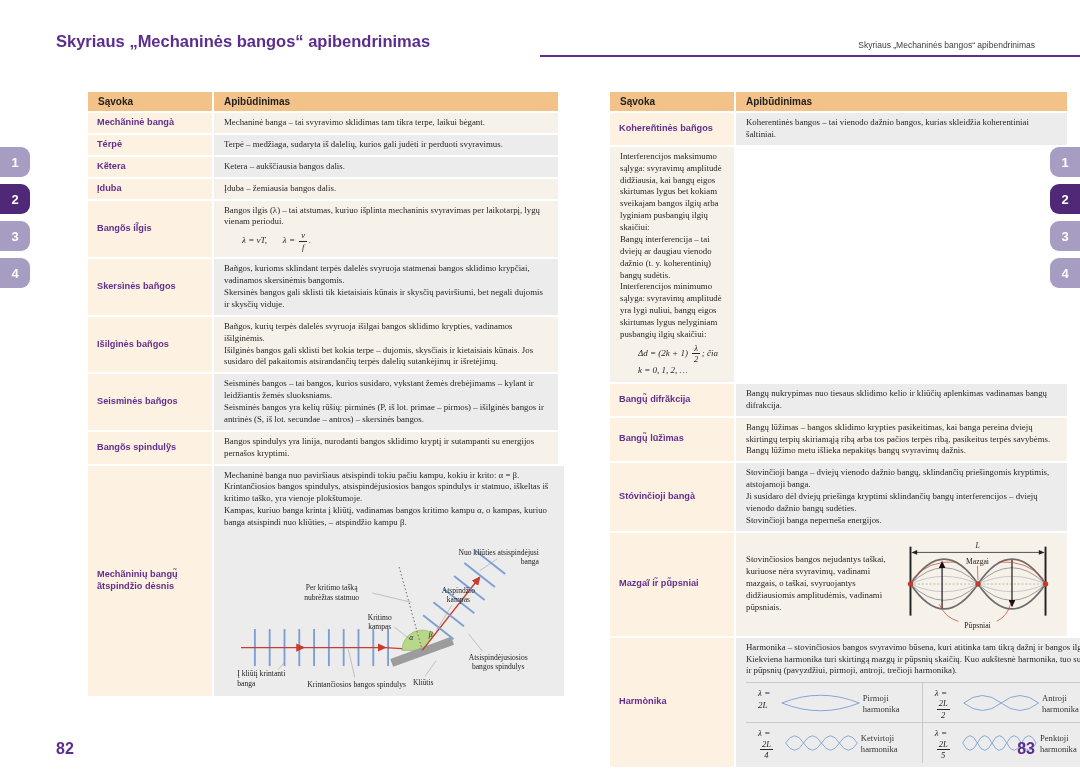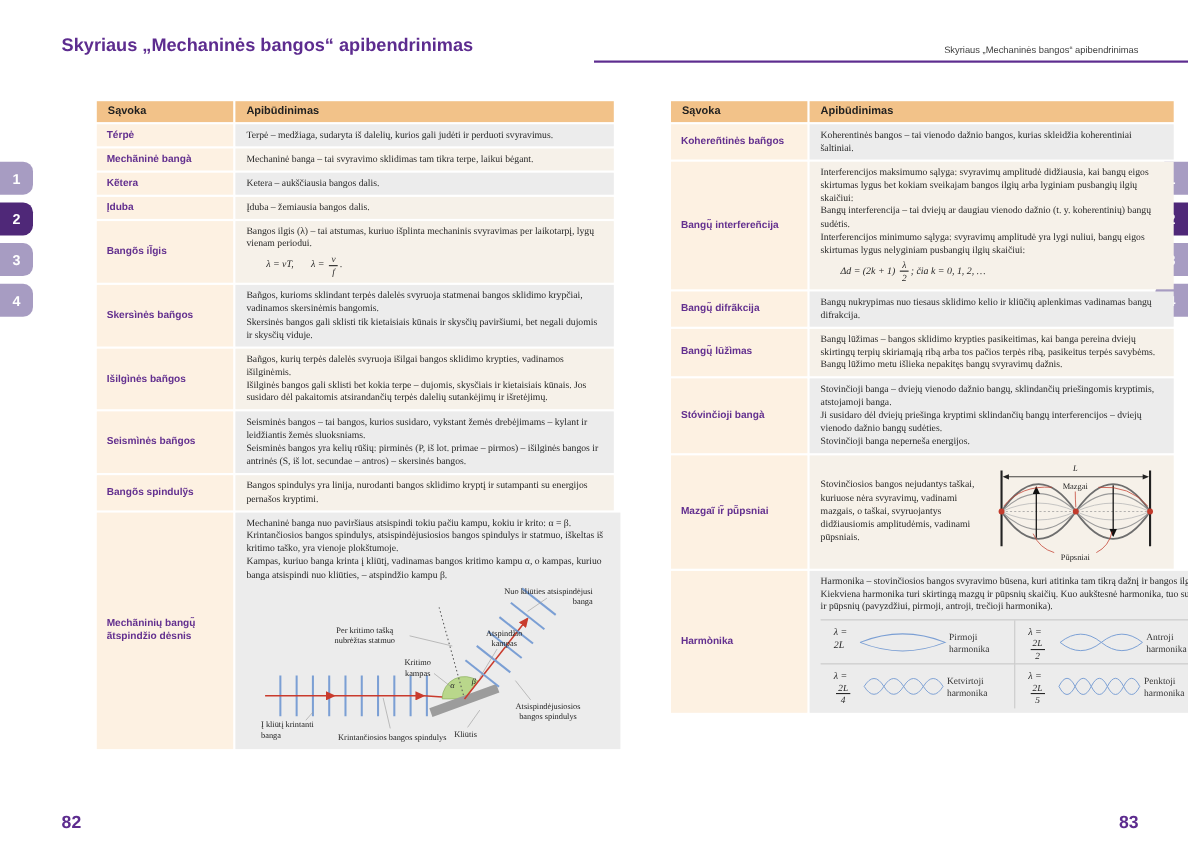--- a/index.html
+++ b/index.html
@@ -28,21 +28,21 @@
   .desc{font-family:"Liberation Serif",serif;font-size:8.8px;line-height:1.35;color:#262626;
         padding:4px 10px;display:flex;flex-direction:column;justify-content:center;}
   .desc.g{background:#ececec;}
   .desc.w{background:#f6f1e9;}
   .desc p{margin:0;}
   .formula{font-family:"Liberation Serif",serif;font-style:italic;font-size:9px;margin:3px 0 2px 18px;}
   .frac{display:inline-flex;flex-direction:column;align-items:center;vertical-align:middle;
         line-height:1;margin:0 2px;font-size:8.5px;}
   .frac .num{border-bottom:1px solid #262626;padding:0 2px 1px;}
   .frac .den{padding-top:1px;}
-  .diag-wrap{display:flex;justify-content:center;margin-top:0;}
+  .diag-wrap{display:flex;justify-content:center;margin-top:15px;}
   .sw-row{display:flex;align-items:center;gap:8px;}
   .sw-row .txt{flex:1;}
   .hgrid{display:grid;grid-template-columns:1fr 1fr 1fr;border-top:1px solid #c9c9c9;margin-top:5px;}
   .hcell2{padding:4px 6px 3px;border-right:1px solid #c9c9c9;display:flex;flex-direction:row;align-items:center;justify-content:center;}
   .hcell2.last{border-right:none;}
   .hcell2.rb{border-bottom:1px solid #c9c9c9;}
   .hcell2 .hf{align-self:flex-start;font-family:"Liberation Serif",serif;font-style:italic;font-size:9px;margin-left:6px;}
   .hcell2 .hl{font-family:"Liberation Serif",serif;font-size:8.6px;color:#333;margin-top:2px;}
   svg text{font-family:"Liberation Serif",serif;fill:#222;}
 </style>
@@ -60,29 +60,29 @@
 
 <div class="page-title">Skyriaus „Mechaninės bangos“ apibendrinimas</div>
 
 <div class="tbl tbl-left">
   <div class="thead">
     <div class="hcell">Sąvoka</div>
     <div class="hcell">Apibūdinimas</div>
   </div>
 
   <div class="trow">
+    <div class="term">Mechãninė bangà</div>
+    <div class="desc w">
+        <p>Mechaninė banga – tai svyravimo sklidimas tam tikra terpe, laikui bėgant.</p>
+      </div>
+  </div>
+  <div class="trow">
     <div class="term">Térpė</div>
     <div class="desc g">
         <p>Terpė – medžiaga, sudaryta iš dalelių, kurios gali judėti ir perduoti svyravimus.</p>
-      </div>
-  </div>
-  <div class="trow">
-    <div class="term">Mechãninė bangà</div>
-    <div class="desc w">
-        <p>Mechaninė banga – tai svyravimo sklidimas tam tikra terpe, laikui bėgant.</p>
       </div>
   </div>
   <div class="trow">
     <div class="term">Kẽtera</div>
     <div class="desc g">
         <p>Ketera – aukščiausia bangos dalis.</p>
       </div>
   </div>
   <div class="trow">
     <div class="term">Įduba</div>
@@ -225,21 +225,20 @@
   </div>
 
   <div class="trow">
     <div class="term">Kohereñtinės bañgos</div>
     <div class="desc g">
         <p>Koherentinės bangos – tai vienodo dažnio bangos, kurias skleidžia koherentiniai šaltiniai.</p>
       </div>
   </div>
 
   <div class="trow">
-    <div class="term">Bangų̃ interfereñcija</div>
     <div class="desc w">
       <p>Interferencijos maksimumo sąlyga: svyravimų amplitudė didžiausia, kai bangų eigos skirtumas lygus bet kokiam sveikajam bangos ilgių arba lyginiam pusbangių ilgių skaičiui:</p>
       <p>Bangų interferencija – tai dviejų ar daugiau vienodo dažnio (t. y. koherentinių) bangų sudėtis.</p>
       <p>Interferencijos minimumo sąlyga: svyravimų amplitudė yra lygi nuliui, bangų eigos skirtumas lygus nelyginiam pusbangių ilgių skaičiui:</p>
       <div class="formula">
         <span>Δd = (2k + 1)</span>
         <span class="frac">
             <span class="num">λ</span>
             <span class="den">2</span>
           </span><span>; čia k = 0, 1, 2, …</span>

